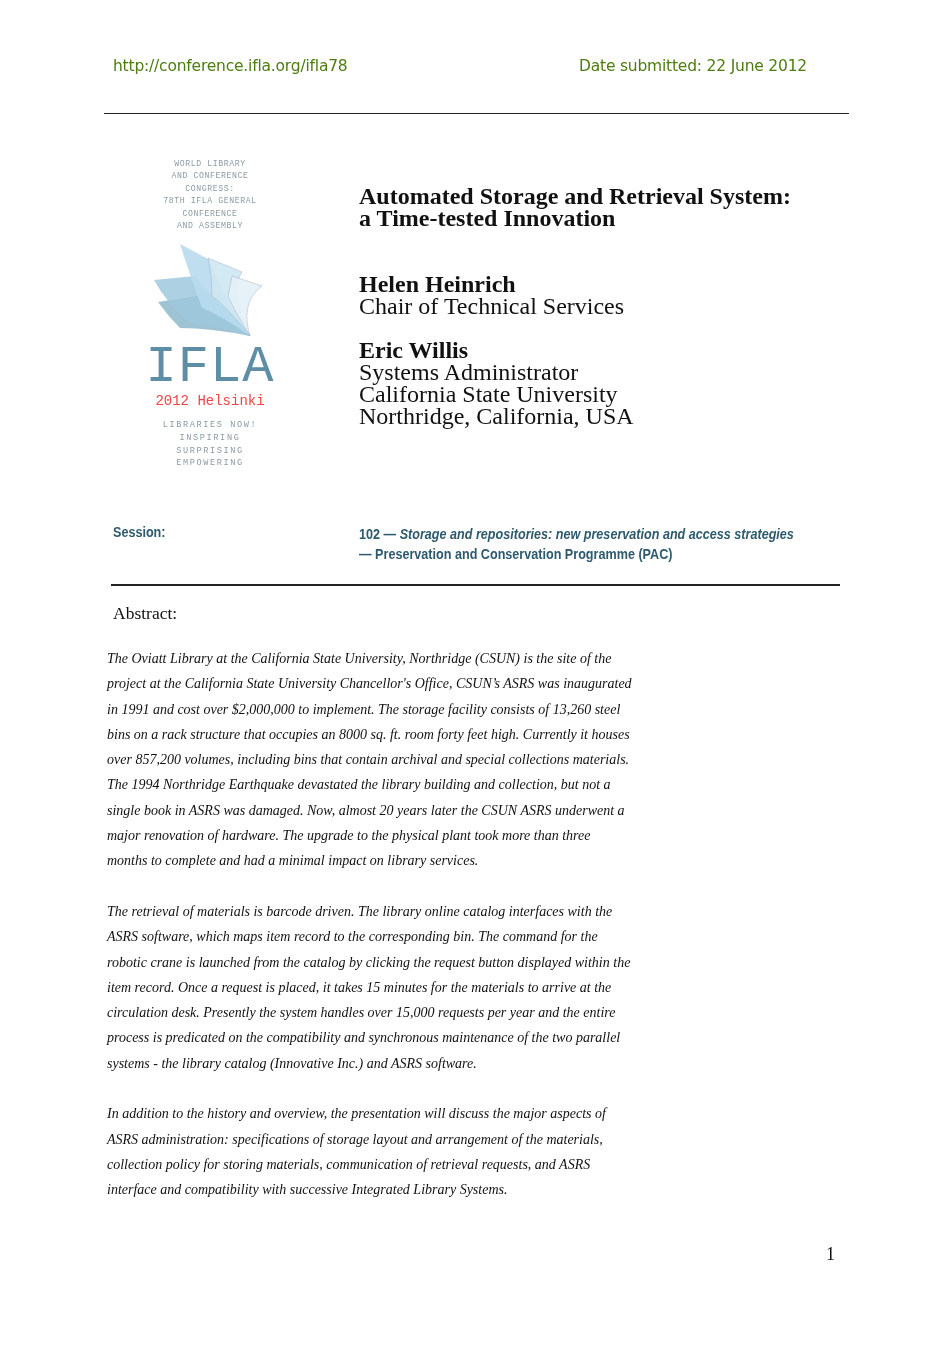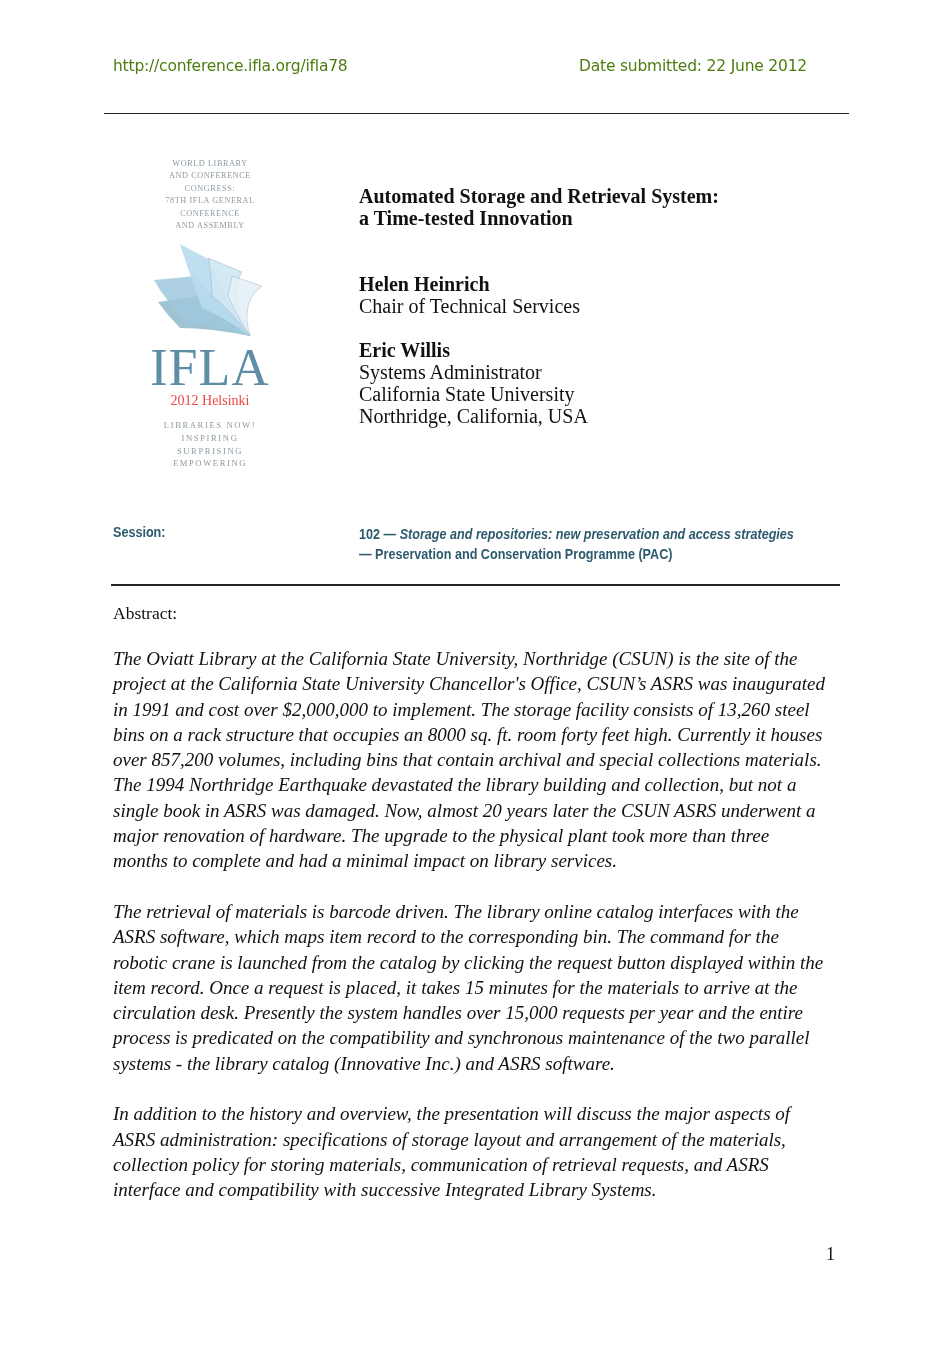--- a/index.html
+++ b/index.html
@@ -4,38 +4,38 @@
 <style>
   html, body { margin: 0; padding: 0; background: #ffffff; }
   body { width: 950px; height: 1345px; position: relative; overflow: hidden; font-family: "Liberation Serif", serif; color: #111; }
   .hdr { position: absolute; top: 57px; font-family: "DejaVu Sans", sans-serif; font-size: 15.5px; color: #4d7c0f; letter-spacing: -0.2px; }
   .hdr-url { left: 113px; }
   .hdr-date { left: 579px; }
   .rule { position: absolute; height: 1px; background: #222; }
   .rule-top { left: 104px; width: 745px; top: 113px; }
   .rule-mid { left: 111px; width: 729px; top: 584px; height: 1.5px; }
 
-  .logo { position: absolute; left: 140px; top: 158px; width: 140px; text-align: center; font-family: Liberation Serif, serif; color: #8c9aa3; }
+  .logo { position: absolute; left: 140px; top: 158px; width: 140px; text-align: center; font-family: Liberation Mono, monospace; color: #8c9aa3; }
   .logo-top { font-size: 8.2px; line-height: 12.4px; letter-spacing: 0.6px; }
   .logo-graphic { display: block; margin: 4px auto 0; width: 120px; height: 110px; }
   .logo-ifla { font-size: 52px; line-height: 48px; color: #5e8ea6; font-weight: 300; letter-spacing: 1px; margin-top: -2px; }
   .logo-city { font-size: 14px; line-height: 18px; color: #ef4444; margin-top: 0px; }
   .logo-tag { font-size: 8.6px; line-height: 12.6px; letter-spacing: 1.6px; margin-top: 9px; }
 
-  .title-block { position: absolute; left: 359px; top: 185px; font-size: 20px; line-height: 22px; }
+  .title-block { position: absolute; left: 359px; top: 185px; font-size: 24px; line-height: 22px; }
   .title-block .bold { font-weight: bold; }
   .gap-title { height: 44px; }
   .gap-author { height: 22px; }
 
   .session-label { position: absolute; left: 113px; top: 524px; font-family: "Liberation Sans", sans-serif; font-size: 14px; font-weight: bold; color: #2e5a6e; transform: scaleX(0.9); transform-origin: left; }
   .session-value { position: absolute; left: 359px; top: 524px; font-family: "Liberation Sans", sans-serif; font-size: 14px; font-weight: bold; color: #2e5a6e; line-height: 20px; transform: scaleX(0.9); transform-origin: left; white-space: nowrap; }
   .session-value .it { font-style: italic; }
 
   .abstract-heading { position: absolute; left: 113px; top: 603px; font-size: 17.5px; font-weight: normal; }
-  .abstract { position: absolute; left: 113px; top: 646px; width: 740px; font-size: 19px; line-height: 25.3px; font-style: italic; }
+  .abstract { position: absolute; left: 107px; top: 646px; width: 740px; font-size: 14px; line-height: 25.3px; font-style: italic; }
   .abstract p { margin: 0 0 25.3px 0; }
   .abstract span.line { display: block; white-space: nowrap; }
   .page-num { position: absolute; left: 826px; top: 1244px; font-size: 18px; }
 </style>
 </head>
 <body>
 
 <div class="hdr hdr-url">http://conference.ifla.org/ifla78</div>
 <div class="hdr hdr-date">Date submitted: 22 June 2012</div>
 <div class="rule rule-top"></div>

